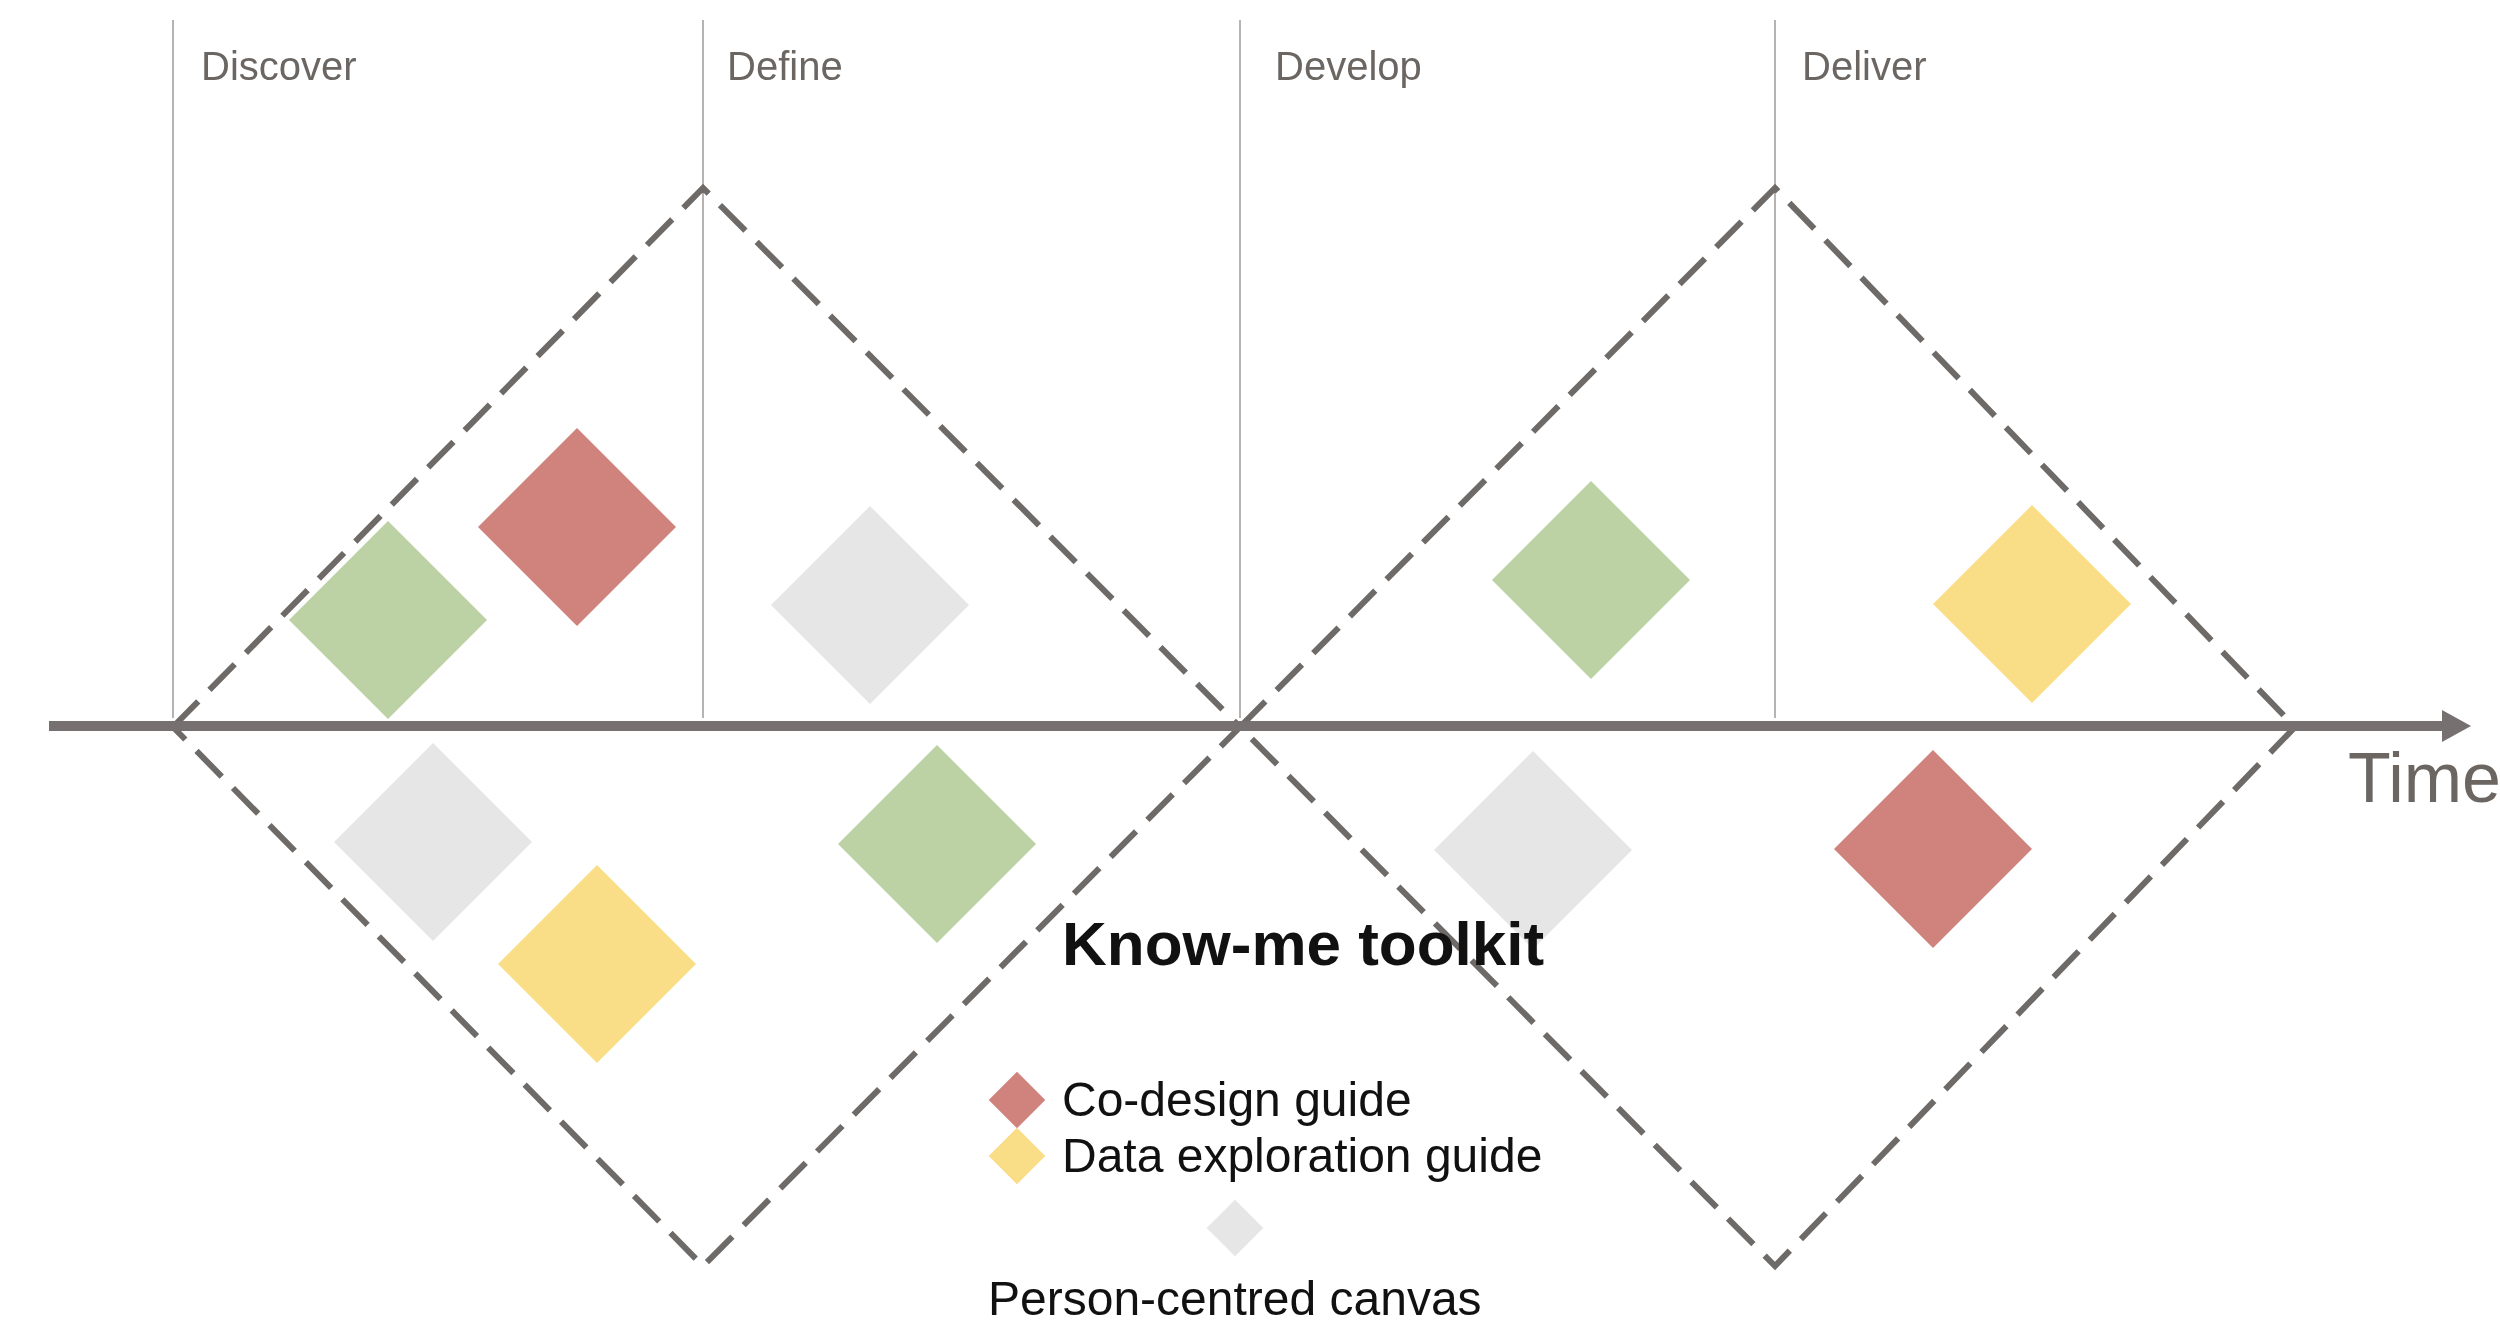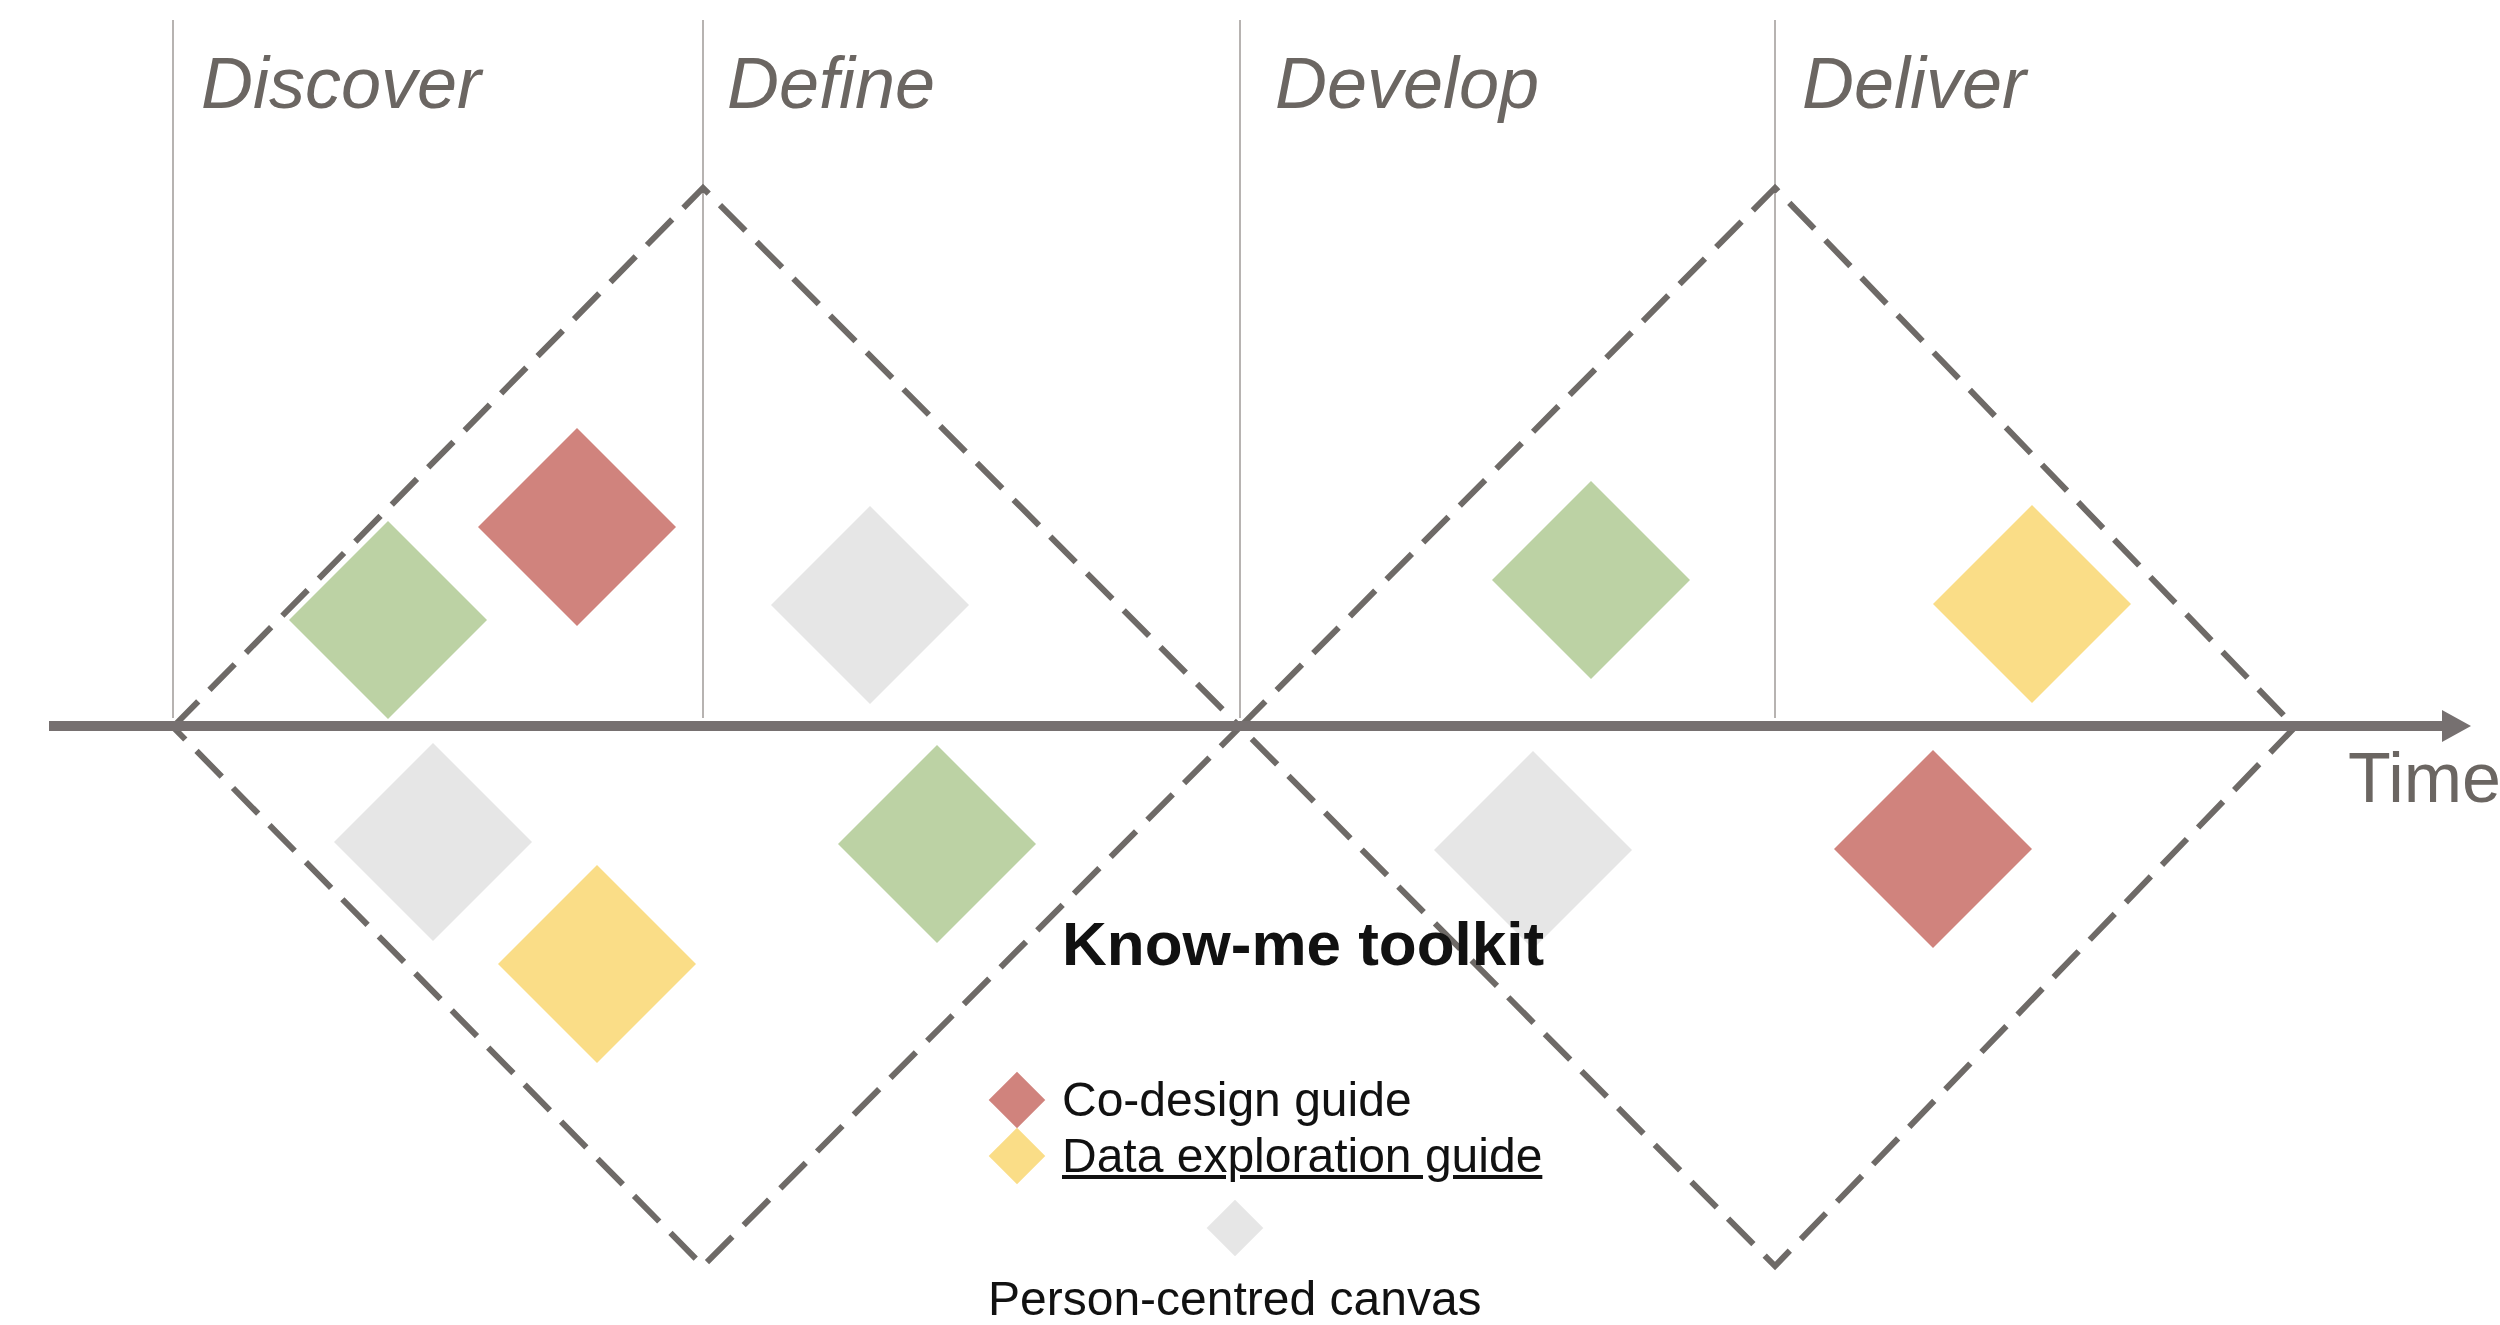--- a/index.html
+++ b/index.html
@@ -2,22 +2,22 @@
 <html><head>
 <meta charset="utf-8">
 <style>
   html,body{margin:0;padding:0;background:#ffffff;}
   .stage{
     position:relative;width:2500px;height:1325px;background:#ffffff;
     overflow:hidden;font-family:"Liberation Sans",sans-serif;
   }
   #diagram-svg{position:absolute;left:0;top:0;width:2500px;height:1325px;}
   .phase-label{
-    position:absolute;top:44px;font-size:72px;line-height:1.1;
-    letter-spacing:0px;white-space:nowrap;font-style:italic;
+    position:absolute;top:44px;font-size:40px;line-height:1.1;
+    letter-spacing:0px;white-space:nowrap;
   }
   .phase-label.p0{left:201px;}
   .phase-label.p1{left:727px;}
   .phase-label.p2{left:1275px;}
   .phase-label.p3{left:1802px;}
   .time-label{
     position:absolute;left:2348px;top:740px;font-size:70px;line-height:1.1;
     white-space:nowrap;
   }
   .legend{position:absolute;left:988px;top:886px;width:640px;height:420px;}
@@ -81,21 +81,21 @@
       <span class="swatch-box">
         <span class="swatch" style="background: rgb(208, 131, 125);"></span>
       </span>
       <span class="legend-label" style="color: rgb(17, 17, 17);">Co-design guide</span>
     </div>
 
     <div class="legend-row r2">
       <span class="swatch-box">
         <span class="swatch" style="background: rgb(250, 221, 135);"></span>
       </span>
-      <span class="legend-label" style="color: rgb(17, 17, 17); text-decoration: underline;">Data exploration guide</span>
+      <span class="legend-label" style="color: rgb(17, 17, 17);">Data exploration guide</span>
     </div>
 
     <div class="legend-row r3">
       <span class="swatch-box">
         <span class="swatch" style="background: rgb(230, 230, 230);"></span>
       </span>
       <span class="legend-label" style="color: rgb(17, 17, 17);">Person-centred canvas</span>
     </div>
   </div>
 

